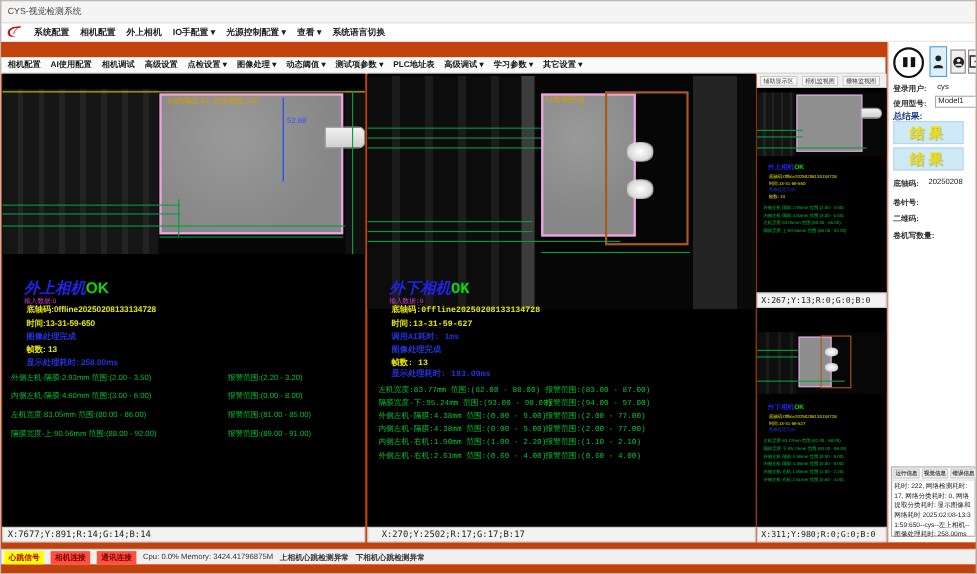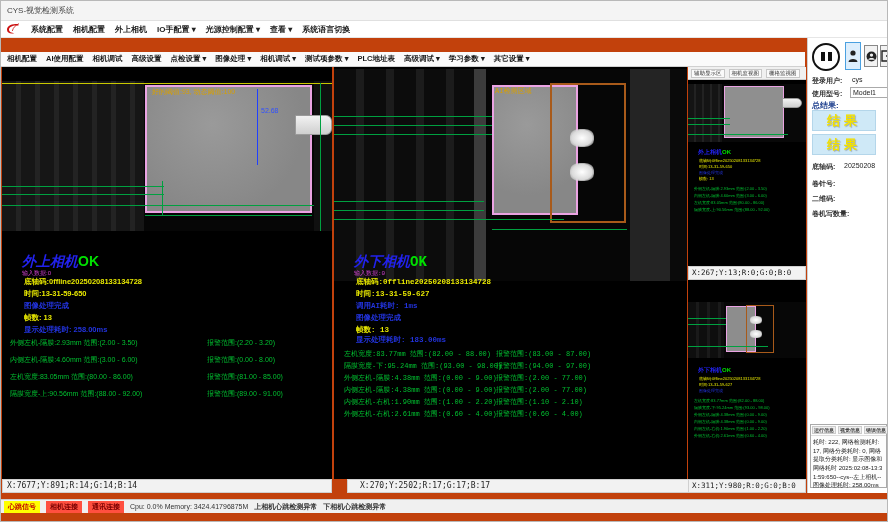--- a/index.html
+++ b/index.html
@@ -18,21 +18,21 @@
   .tabrow { position:absolute; left:0; top:37px; width:804px; height:14px; background:#f0f0f0; border-bottom:1px solid #d8d8d8; }
   .tab-active { position:absolute; left:3px; top:1px; height:13px; background:#ffffff; border:1px solid #c8c8c8; border-bottom:none; font-size:7.5px; color:#222; padding:2px 8px 0 8px; }
   .toolbar { position:absolute; left:0; top:51px; width:804px; height:15px; background:#fafafa; border-bottom:1px solid #d0d0d0; display:flex; align-items:center; gap:9px; padding-left:6px; }
   .tool-item { font-size:7.5px; font-weight:bold; color:#1a1a1a; white-space:nowrap; }
   
   .cam-panel { position:absolute; top:66px; background:#000; overflow:hidden; }
   #cam-left { left:1px; width:330px; height:412px; }
   #cam-mid  { left:333px; width:353px; height:412px;font-family:Liberation Mono, monospace; }
   .coordbar { position:absolute; top:478px; height:14px; background:#f2f2f2; border:1px solid #d0d0d0; font-family:"DejaVu Sans Mono", monospace; font-size:8px; color:#222; line-height:12px; padding-left:4px; }
   #coord-left { left:1px; width:330px; }
-  #coord-mid  { left:346px; width:353px;padding-left:12px; }
+  #coord-mid  { left:333px; width:353px;padding-left:12px; }
   
   .abs { position:absolute; }
   .scene { position:absolute; left:0; background:#060606; }
   .gline { position:absolute; height:1px; background:#00a040; }
   .gvline { position:absolute; width:1px; background:#00a040; }
   .yline { position:absolute; height:1px; background:#c8c800; }
   .part { position:absolute; background:#8f8f8f; border:2px solid #eba3e3;
           background-image:radial-gradient(circle at 40% 30%, #9a9a9a 0%, #878787 70%); }
   .orange-rect { position:absolute; border:2px solid #a85a1a; background:transparent; }
   .blob { position:absolute; background:radial-gradient(ellipse at center, #ffffff 0%, #dadada 60%, transparent 100%); border-radius:40%; }
@@ -109,21 +109,21 @@
   </div>
 
 
   <div class="toolbar">
     <span class="tool-item">相机配置</span>
     <span class="tool-item">AI使用配置</span>
     <span class="tool-item">相机调试</span>
     <span class="tool-item">高级设置</span>
     <span class="tool-item">点检设置 ▾</span>
     <span class="tool-item">图像处理 ▾</span>
-    <span class="tool-item">相机调试 ▾</span>
+    <span class="tool-item">动态阈值 ▾</span>
     <span class="tool-item">测试项参数 ▾</span>
     <span class="tool-item">PLC地址表</span>
     <span class="tool-item">高级调试 ▾</span>
     <span class="tool-item">学习参数 ▾</span>
     <span class="tool-item">其它设置 ▾</span>
   </div>
 
   <div class="cam-panel" id="cam-left">
     <div class="scene" style="top:14px; width:330px; height:150px;">
       <div class="abs" style="left:0;top:0;width:142px;height:150px;background:repeating-linear-gradient(90deg,#161616 0 14px,#232323 14px 19px);"></div>

